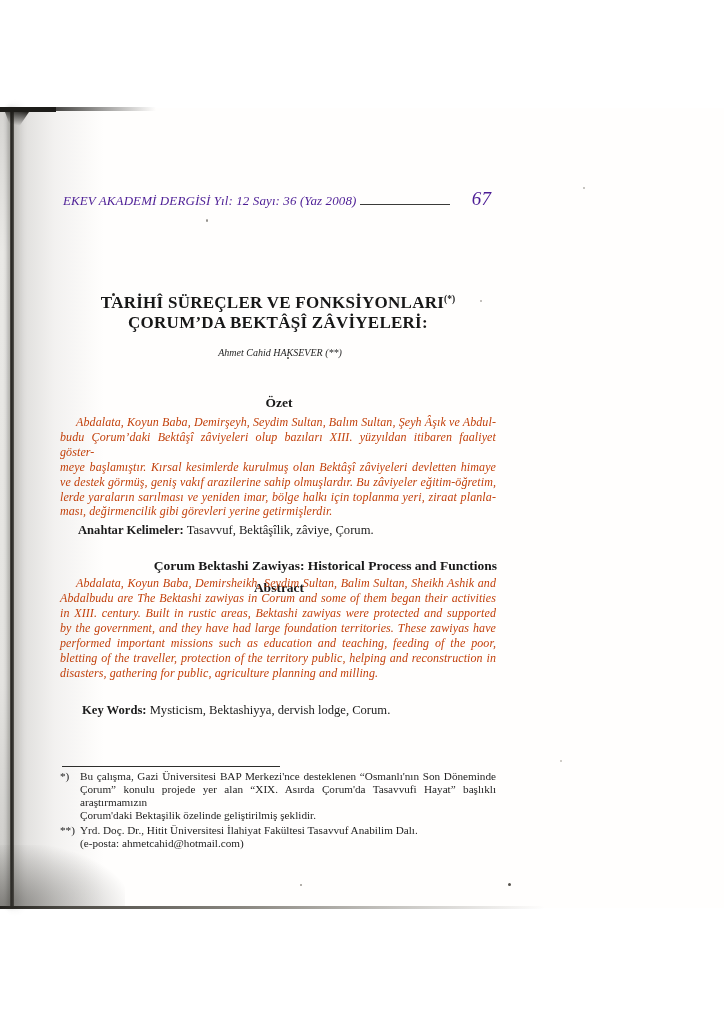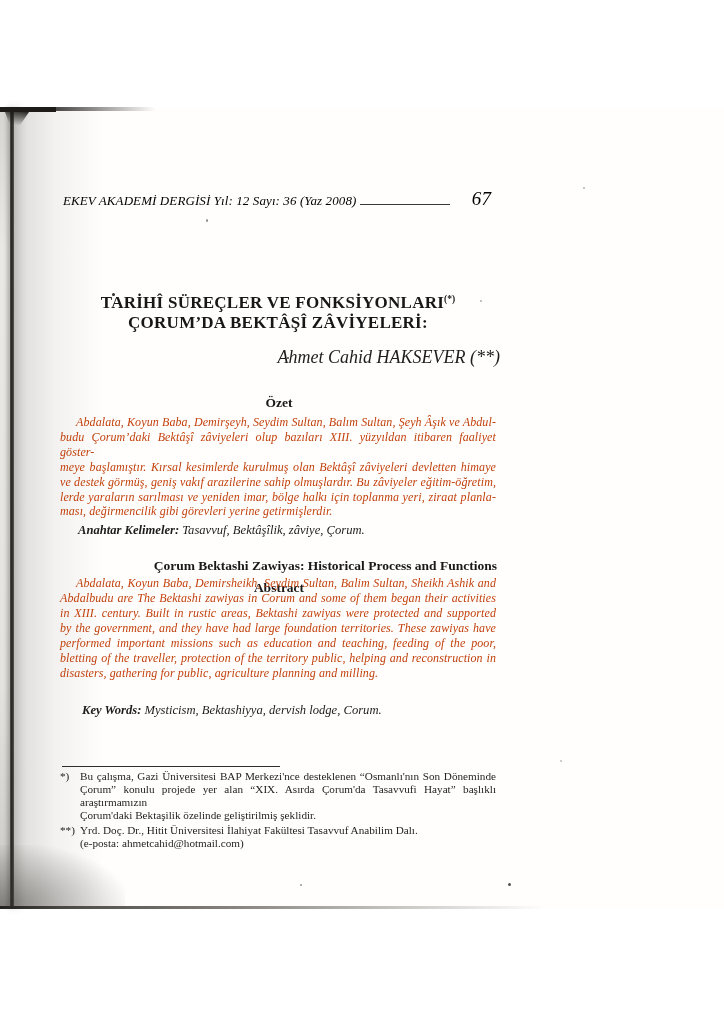--- a/index.html
+++ b/index.html
@@ -25,40 +25,40 @@
   .top-wedge{left:5px;top:112px;width:24px;height:17px;
     background:linear-gradient(192deg,rgba(24,23,20,.95),rgba(24,23,20,0) 72%);
     clip-path:polygon(0 0,100% 0,52% 100%,26% 100%);}
   .bottom-corner-fade{left:0;top:845px;width:125px;height:62px;
     background:radial-gradient(ellipse at 6% 100%,rgba(52,50,45,.5),rgba(52,50,45,.14) 55%,rgba(52,50,45,0) 75%);}
   .bottom-edge-line{left:0;top:906px;width:545px;height:3px;
     background:linear-gradient(to right,#24221e,#4c4a45 12%,#8b8881 45%,rgba(139,136,129,.35) 80%,rgba(139,136,129,0));}
   .speck{position:absolute;border-radius:50%;}
   
   .journal-header{left:63px;top:188px;width:428px;display:flex;align-items:baseline;
-    font-style:italic;font-size:13px;letter-spacing:.1px;color:#000000;}
+    font-style:italic;font-size:13px;letter-spacing:.1px;color:#4c1d95;}
   .journal-title{white-space:nowrap;}
   .header-rule{flex:1;border-bottom:1.7px solid #3a3a38;margin:0 0 3px 4px;min-width:80px;}
   .page-number{margin-left:22px;font-size:19px;}
   
   .article-title{left:58px;top:290px;width:440px;text-align:center;
     font-weight:700;font-size:17px;line-height:19.5px;letter-spacing:.25px;color:#171717;}
   .title-sup{font-size:9.5px;vertical-align:6px;letter-spacing:0;}
-  .author-line{left:60px;top:347px;width:440px;text-align:right;
-    font-style:italic;font-size:18px;color:#1e1e1e;}
+  .author-line{left:60px;top:347px;width:440px;text-align:center;
+    font-style:italic;font-size:10px;color:#1e1e1e;}
   
   .sect-head{width:436px;text-align:center;font-weight:700;font-size:13.5px;color:#191919;}
   .ozet-heading{left:61px;top:395px;}
   .body-col{left:60px;width:436px;font-style:italic;font-size:12px;color:#c2410c;letter-spacing:.1px;}
   .ozet-paragraph{top:415px;line-height:14.9px;}
   .jpara .tline{text-align:justify;text-align-last:justify;}
   .jpara .tline:last-child{text-align-last:left;}
   .jpara.indent .tline:first-child{text-indent:16px;}
   .plain .tline{text-align:left;}
-  .keywords-line{font-style:italic;font-size:12.6px;}
+  .keywords-line{font-size:12.6px;}
   .ozet-keywords{left:60px;top:523px;width:436px;padding-left:18px;}
   .kw-label{font-weight:700;}
   .en-heading{left:61px;top:558px;text-align:right;}
   .en-subheading{left:61px;top:580px;}
   .en-paragraph{top:576px;line-height:15px;}
   .en-keywords{left:60px;top:703px;width:436px;padding-left:22px;}
   
   .footnote-divider{left:62px;top:766px;width:218px;border-top:1.8px solid #2d2d2b;}
   .footnotes{left:60px;top:770px;width:436px;font-size:11.2px;line-height:13px;color:#1d1d1d;}
   .fn-row{display:flex;align-items:flex-start;}

